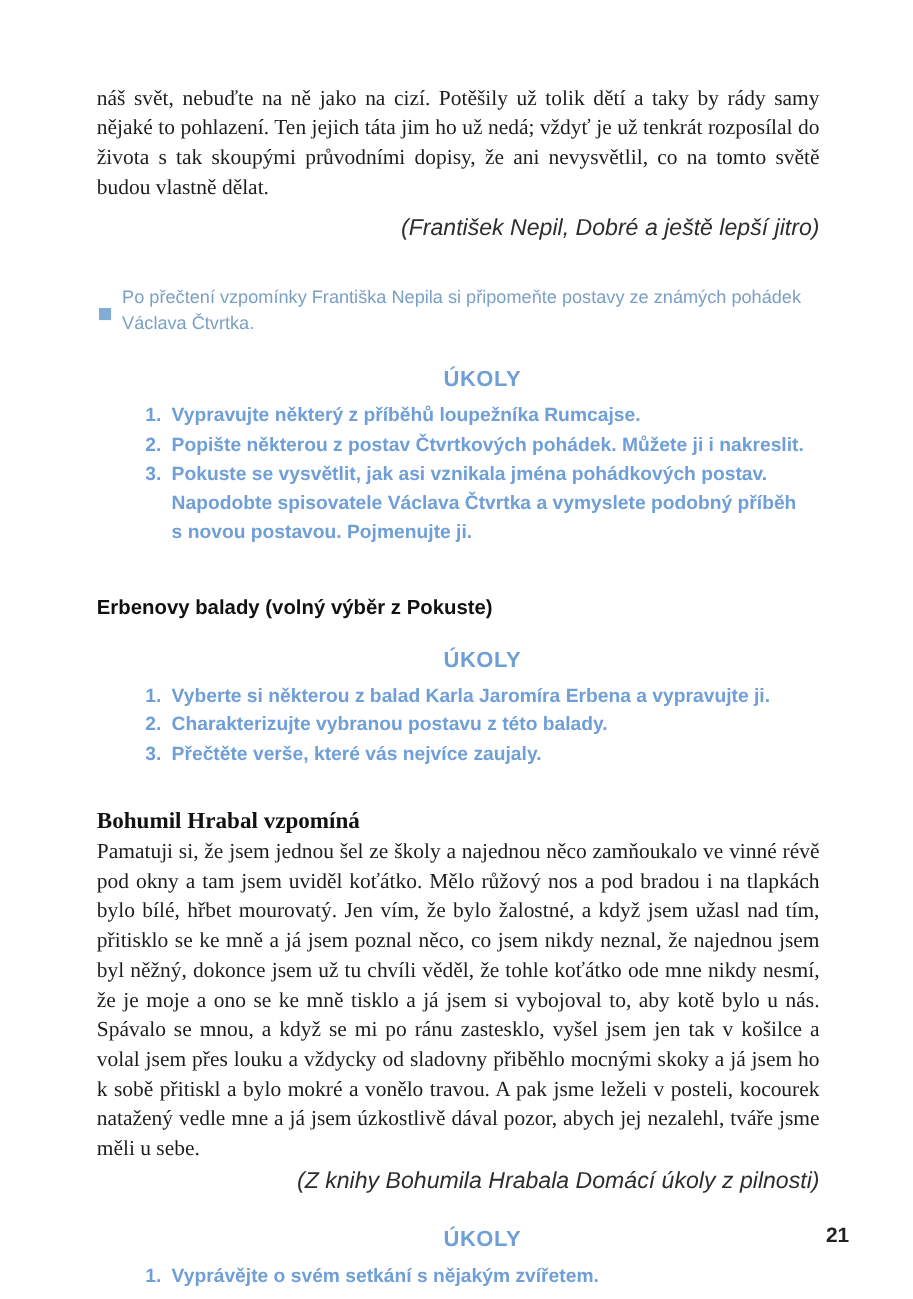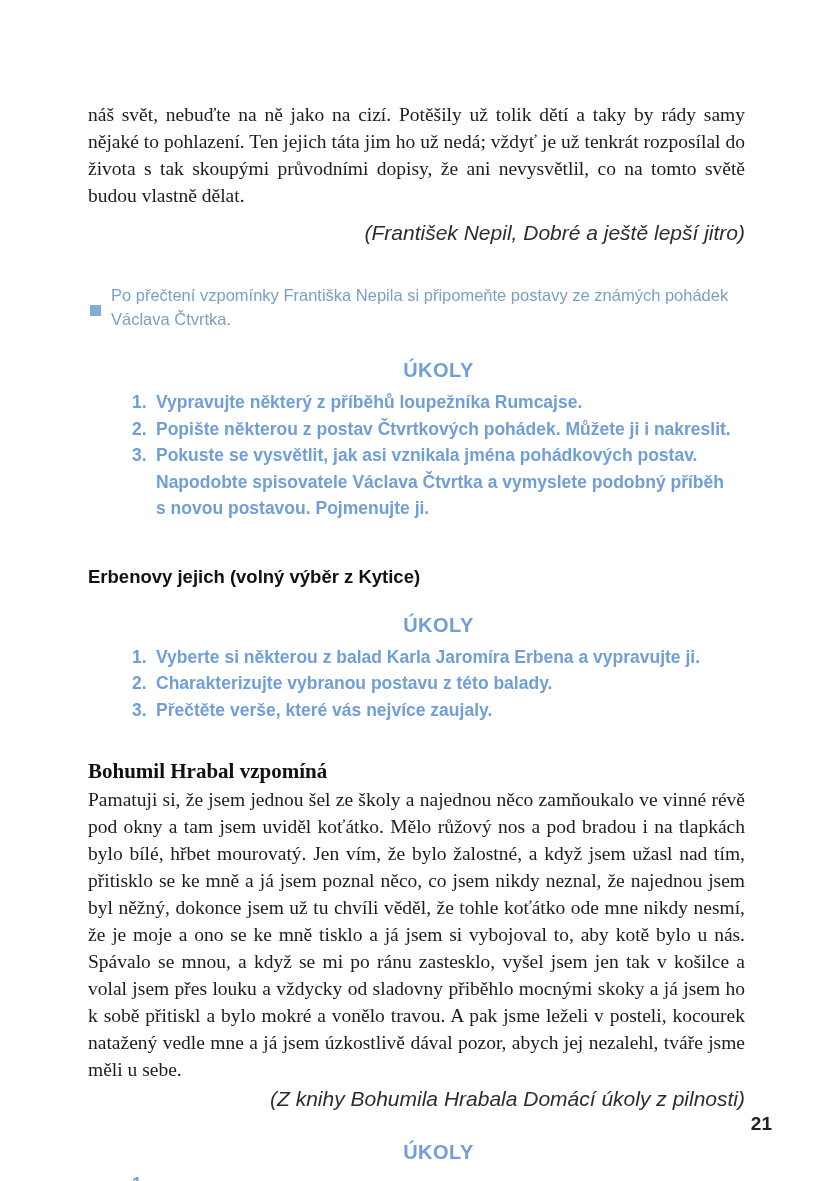--- a/index.html
+++ b/index.html
@@ -5,21 +5,21 @@
   :root{
     --accent:#6f9fd6;
     --note:#7b9fc4;
     --text:#1c1c1c;
   }
   *{margin:0;padding:0;box-sizing:border-box;}
   html,body{background:#ffffff;}
   .page{
     width:830px;height:1181px;position:relative;background:#ffffff;
     overflow:hidden;
-    padding:101px 85px 0 88px;
+    padding:76px 85px 0 88px;
     color:var(--text);
     font-family:"Liberation Serif","DejaVu Serif",serif;
   }
   .body-par{
     font-size:19.5px;line-height:27px;text-align:justify;
   }
   .attribution{
     font-family:"Liberation Sans","DejaVu Sans",sans-serif;
     font-style:italic;font-size:21px;color:#2d2d2d;
     text-align:right;margin-top:12px;
@@ -89,21 +89,21 @@
       <span class="task-text">Popište některou z postav Čtvrtkových pohádek. Můžete ji i nakreslit.</span>
     </div>
     <div class="task-item">
       <span class="num">3.</span>
       <span class="task-text">Pokuste se vysvětlit, jak asi vznikala jména pohádkových postav.
 Napodobte spisovatele Václava Čtvrtka a vymyslete podobný příběh
 s novou postavou. Pojmenujte ji.</span>
     </div>
   </div>
 
-  <h2 class="section-heading-sans" style="margin-top:44px;">Erbenovy jejich (volný výběr z Kytice)</h2>
+  <h2 class="section-heading-sans" style="margin-top:44px;">Erbenovy balady (volný výběr z Pokuste)</h2>
 
   <div class="tasks" style="margin-top:26px;">
     <div class="ukoly-title">ÚKOLY</div>
     <div class="task-item">
       <span class="num">1.</span>
       <span class="task-text">Vyberte si některou z balad Karla Jaromíra Erbena a vypravujte ji.</span>
     </div>
     <div class="task-item">
       <span class="num">2.</span>
       <span class="task-text">Charakterizujte vybranou postavu z této balady.</span>
@@ -116,19 +116,20 @@
 
   <h2 class="section-heading-serif" style="margin-top:36px;">Bohumil Hrabal vzpomíná</h2>
 
   <p class="body-par" style="margin-top:2px;">Pamatuji si, že jsem jednou šel ze školy a najednou něco zamňoukalo ve vinné révě pod okny a tam jsem uviděl koťátko. Mělo růžový nos a pod bradou i na tlapkách bylo bílé, hřbet mourovatý. Jen vím, že bylo žalostné, a když jsem užasl nad tím, přitisklo se ke mně a já jsem poznal něco, co jsem nikdy neznal, že najednou jsem byl něžný, dokonce jsem už tu chvíli věděl, že tohle koťátko ode mne nikdy nesmí, že je moje a ono se ke mně tisklo a já jsem si vybojoval to, aby kotě bylo u nás. Spávalo se mnou, a když se mi po ránu zastesklo, vyšel jsem jen tak v košilce a volal jsem přes louku a vždycky od sladovny přiběhlo mocnými skoky a já jsem ho k sobě přitiskl a bylo mokré a vonělo travou. A pak jsme leželi v posteli, kocourek natažený vedle mne a já jsem úzkostlivě dával pozor, abych jej nezalehl, tváře jsme měli u sebe.</p>
   <p class="attribution" style="margin-top:4px;">(Z knihy Bohumila Hrabala Domácí úkoly z pilnosti)</p>
 
   <div class="tasks" style="margin-top:30px;">
     <div class="ukoly-title">ÚKOLY</div>
     <div class="task-item">
       <span class="num">1.</span>
+      <span class="task-text">Vyprávějte o svém setkání s nějakým zvířetem.</span>
     </div>
 
   </div>
 
   <div class="page-number">21</div>
 
 </div>
 
 </body></html>

